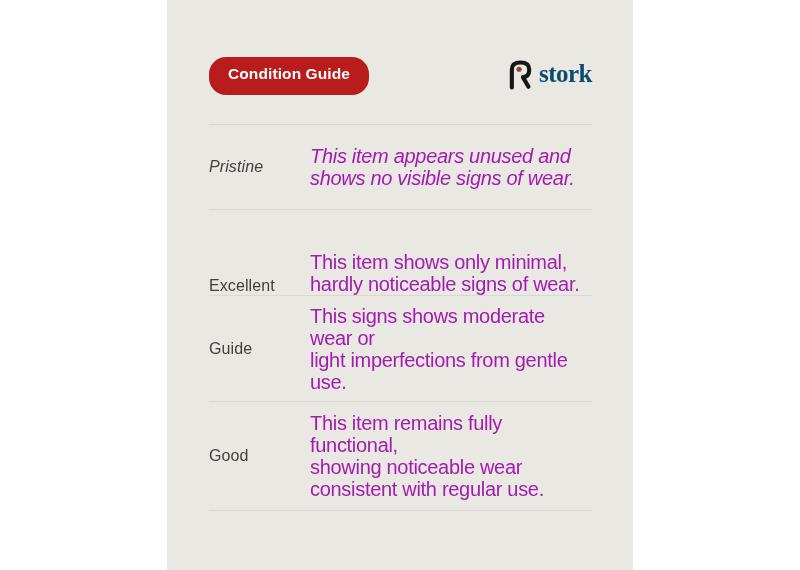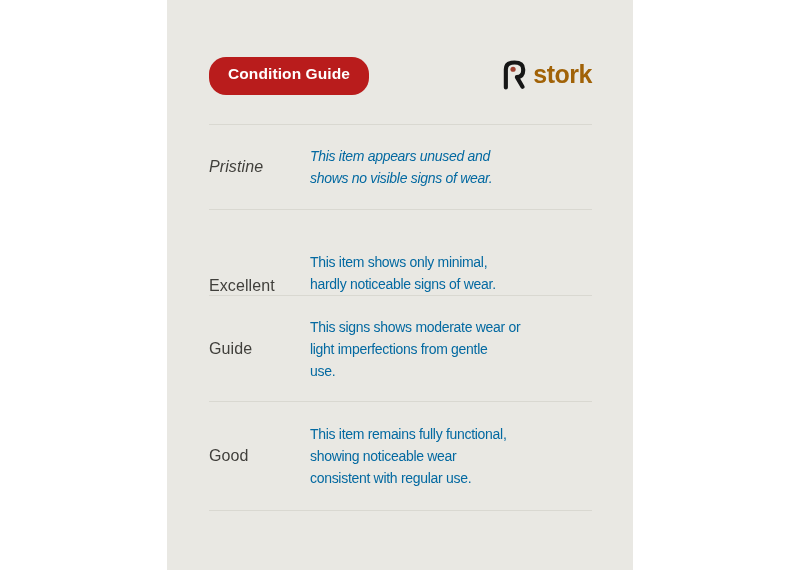--- a/index.html
+++ b/index.html
@@ -39,25 +39,25 @@
     white-space: nowrap;
   }
   .brand {
     display: flex;
     align-items: flex-start;
     gap: 6px;
     margin-top: 2px;
   }
   .brand-icon { width: 25px; height: 32px; display: block; }
   .brand-name {
-    font-family: Liberation Sans, sans-serif;
+    font-family: Liberation Serif, serif;
     font-size: 25px;
     font-weight: 600;
     letter-spacing: -0.5px;
-    color: #a16207;
+    color: #0c4a6e;
     line-height: 30px;
   }
   
   .row {
     display: flex;
     align-items: center;
     border-top: 1px solid #d9d8d1;
   }
   .row:last-child { border-bottom: 1px solid #d9d8d1; }
   .row-1 { min-height: 85px; font-style: italic; }
@@ -66,25 +66,25 @@
   .row-4 { min-height: 110px; }
   .cond-label {
     width: 101px;
     flex: 0 0 101px;
     font-size: 16px;
     color: #403f3b;
     letter-spacing: 0.1px;
   }
   .cond-desc {
     flex: 1;
-    font-size: 14px;
+    font-size: 20px;
     line-height: 22px;
     font-weight: 500;
     letter-spacing: -0.3px;
-    color: #0369a1;
+    color: #a21caf;
     white-space: pre-line;
   }
 </style>
 </head>
 <body>
 
 <div class="panel">
 
   <div class="header">
     <div class="badge">Condition Guide</div>

